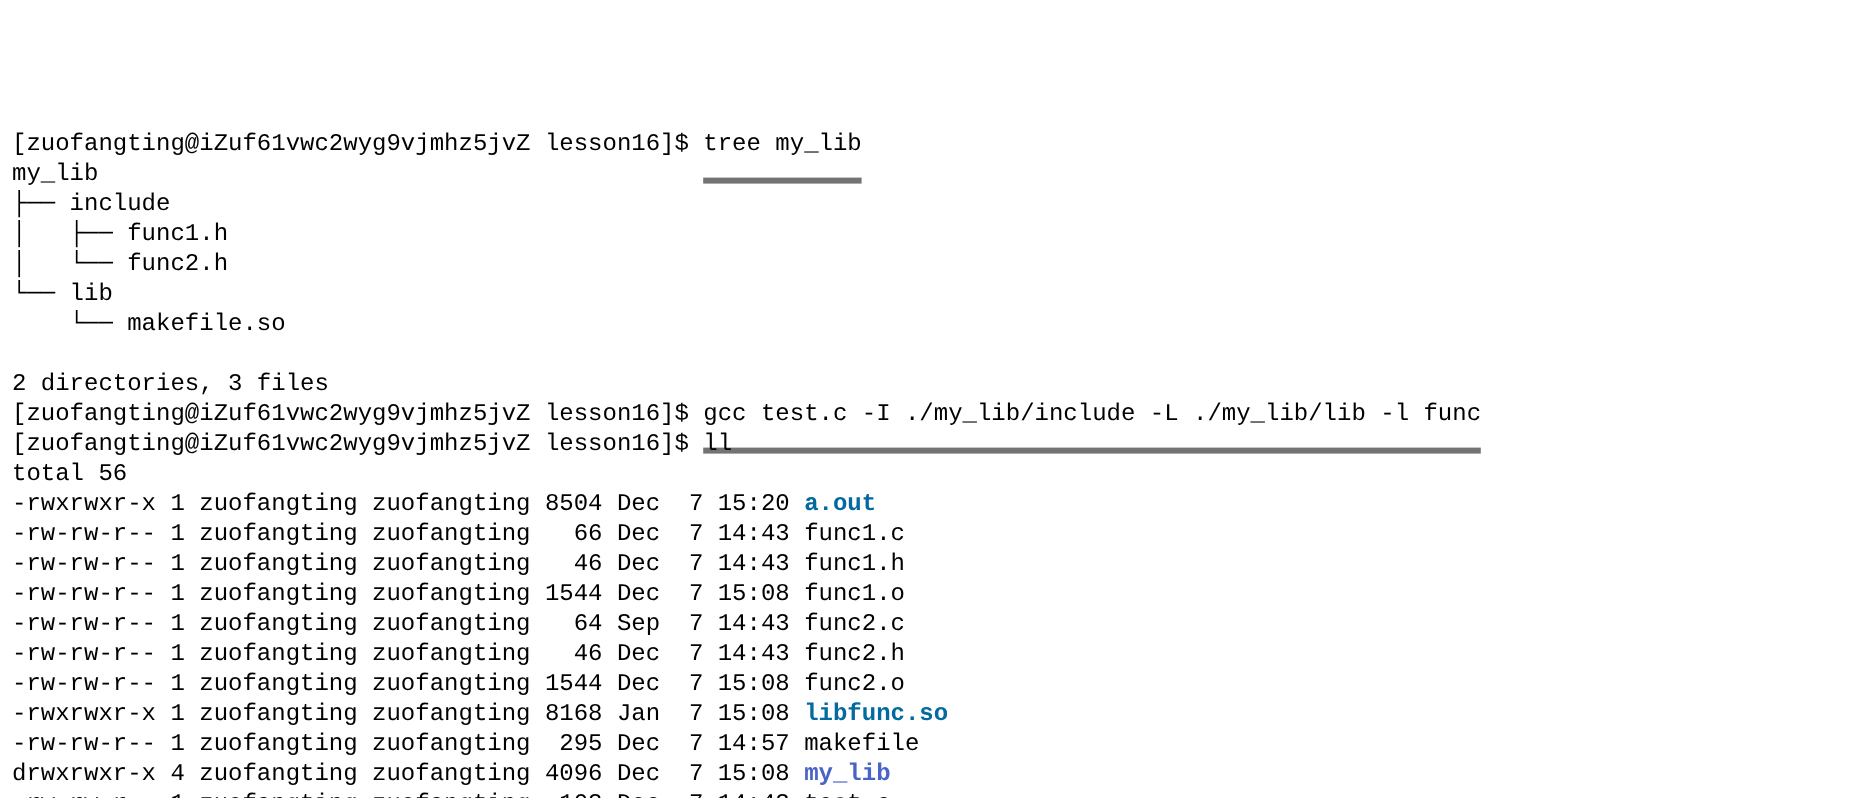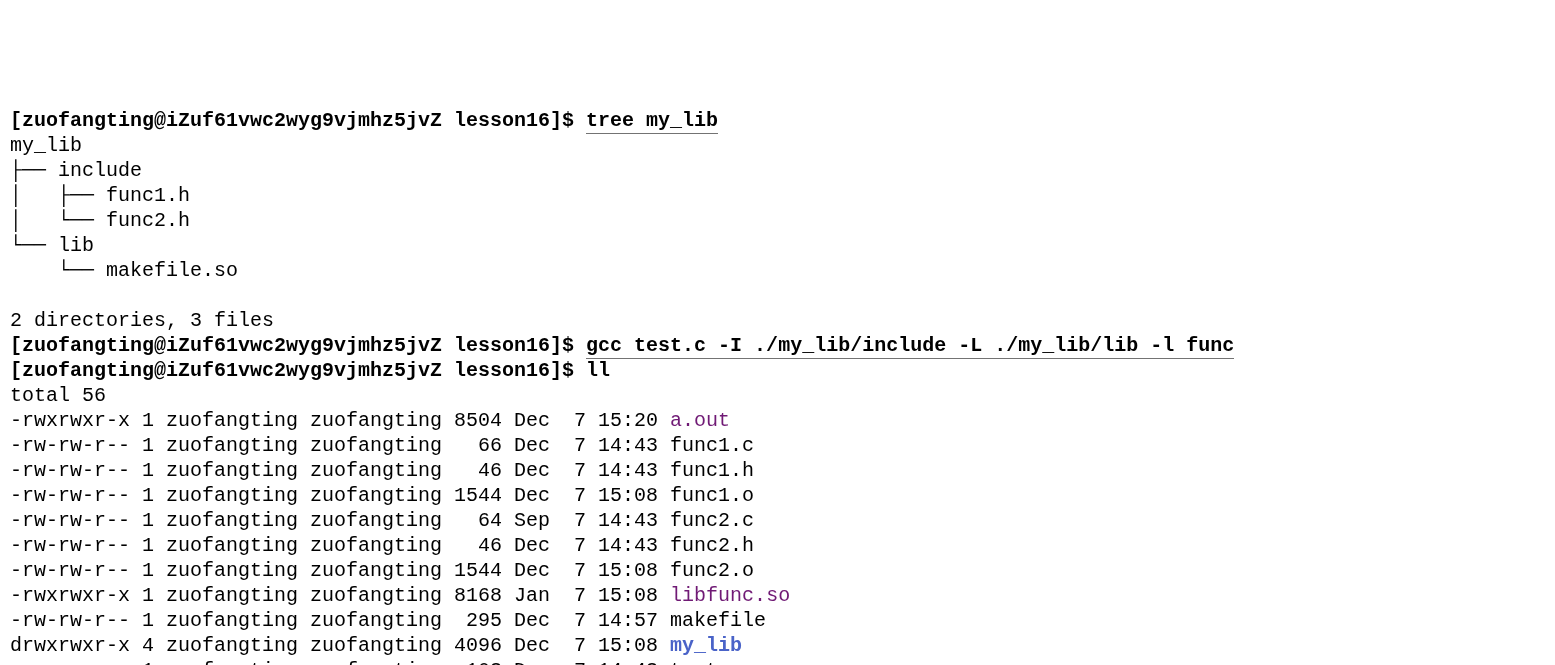--- a/index.html
+++ b/index.html
@@ -6,24 +6,24 @@
     margin: 0;
     padding: 8px 10px;
     background: #ffffff;
     font-family: "Consolas", "Courier New", monospace;
     font-size: 20px;
     line-height: 25px;
     color: #000;
     white-space: pre;
     position: relative;
   }
-  .b { font-weight: bold; }
-  .green { color: #701a75; font-weight: normal; }
+  .b { font-weight: normal; }
+  .green { color: #0369a1; font-weight: bold; }
   .blue  { color: #4a63c8; font-weight: bold; }
-  .u { border-bottom: 1px solid #737373; padding-bottom: 1px; }
+  .u { border-bottom: 5px solid #737373; padding-bottom: 16px; }
 </style>
 </head>
 <body>
 
 
 
 <div><span class="b">[zuofangting@iZuf61vwc2wyg9vjmhz5jvZ lesson16]$ </span><span class="b u">tree my_lib</span>
 <span>my_lib</span>
 <span>├── include</span>
 <span>│   ├── func1.h</span>

